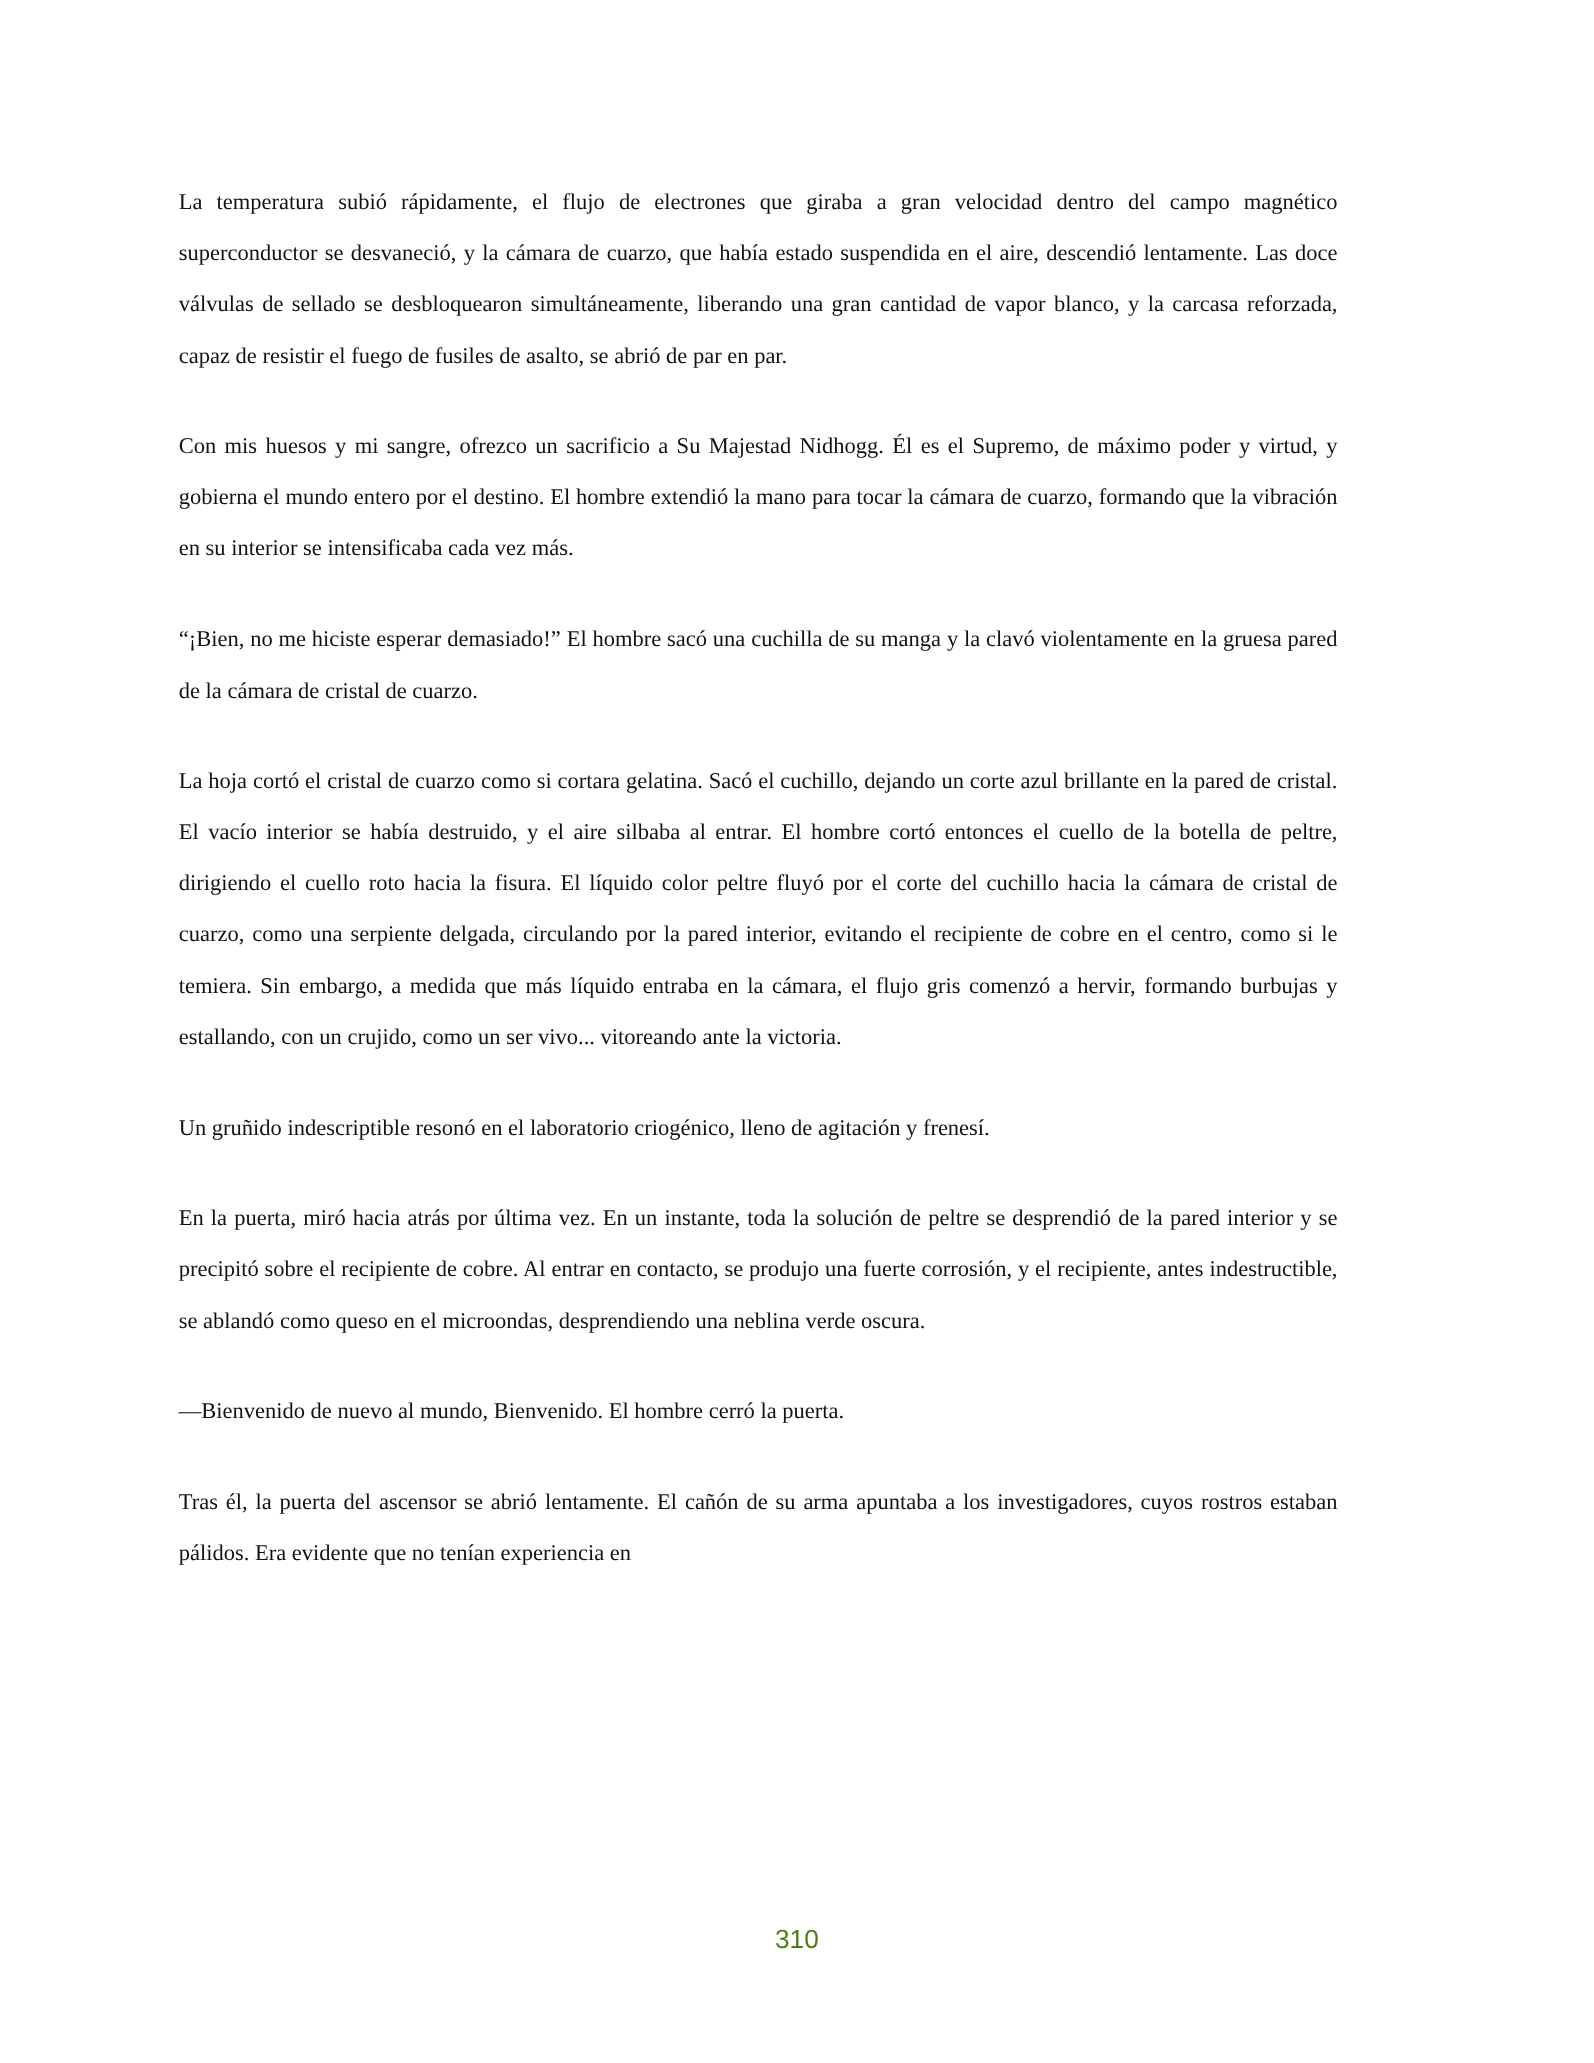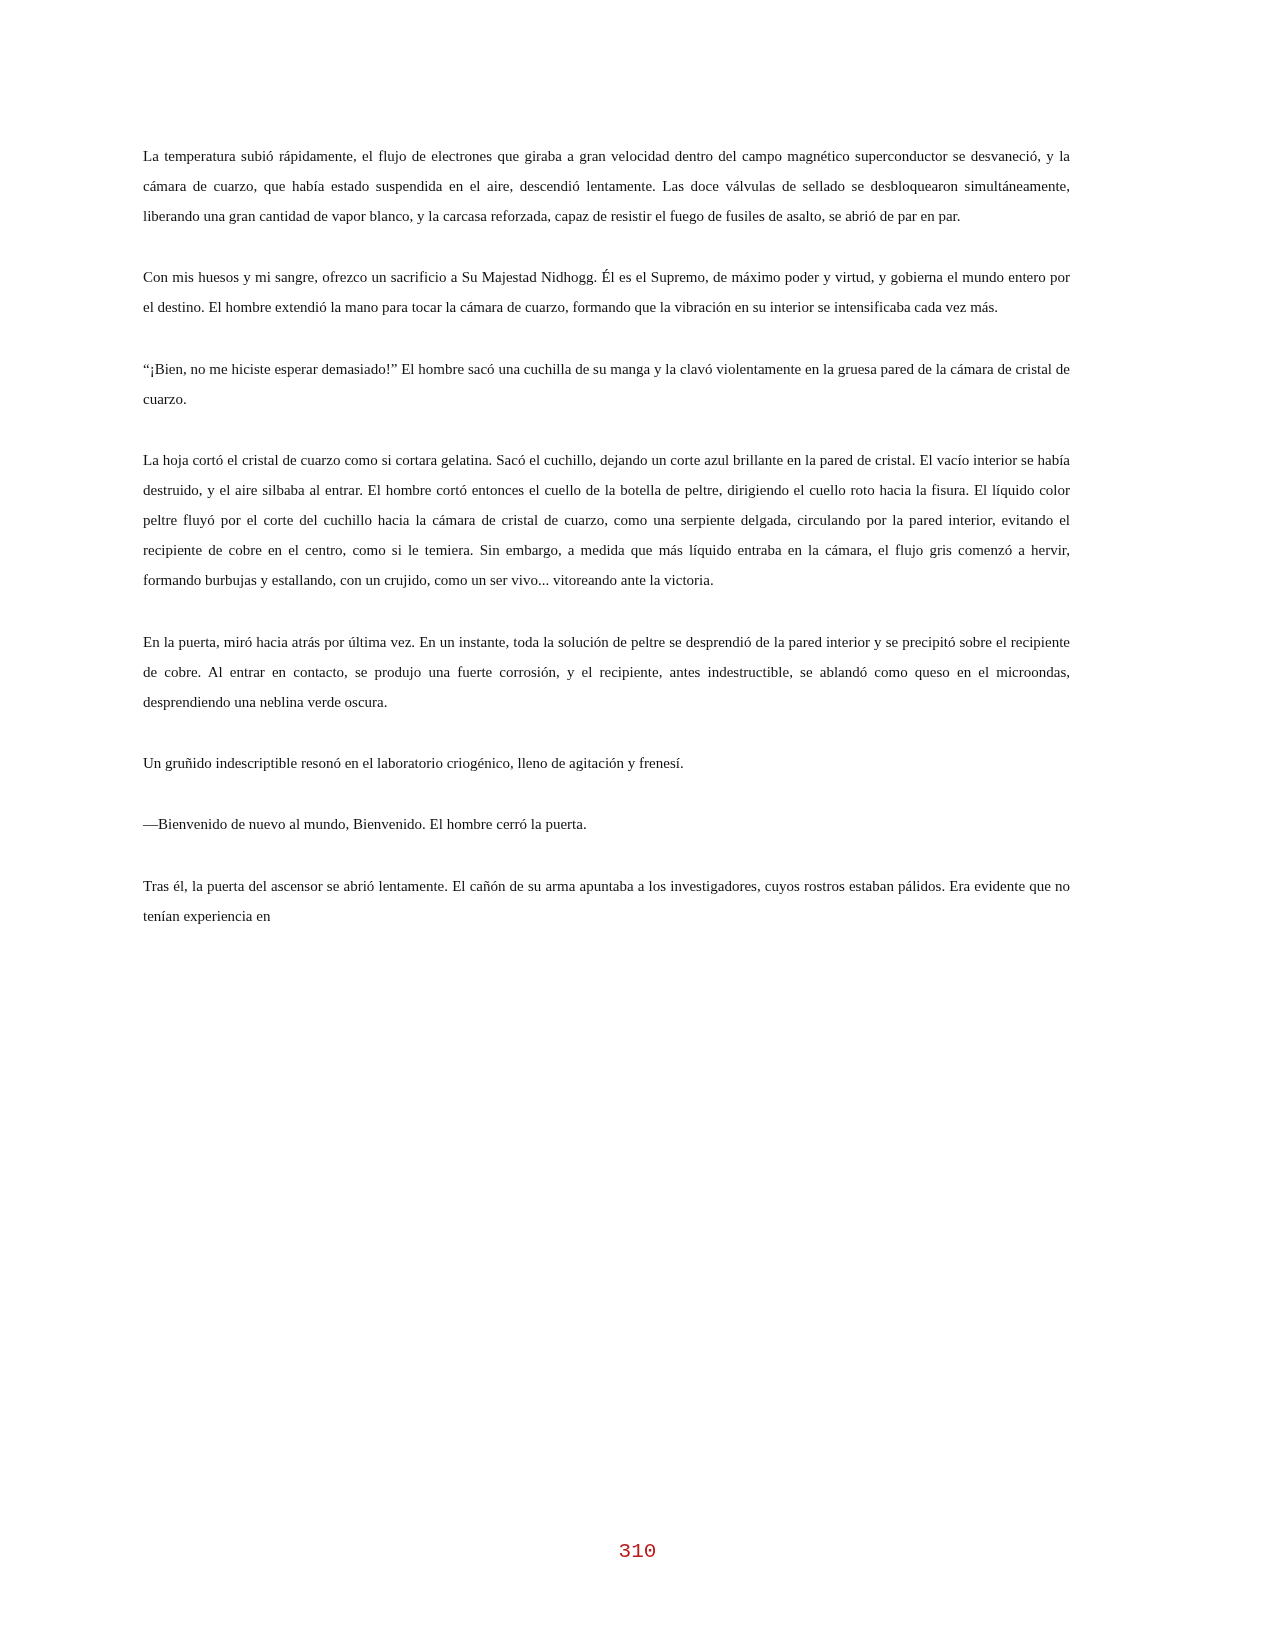--- a/index.html
+++ b/index.html
@@ -20,48 +20,48 @@
       width: 1275px;
       height: 1650px;
       background: #ffffff;
     }
     .text-block {
       position: absolute;
       left: 143px;
       top: 141px;
       width: 927px;
       font-family: "Liberation Serif", "DejaVu Serif", serif;
-      font-size: 15px;
-      line-height: 30px;
+      font-size: 18px;
+      line-height: 41px;
       color: #111111;
       text-align: justify;
     }
     .text-block p {
       margin: 0 0 31.4px 0;
       padding: 0;
     }
     .page-number {
       position: absolute;
       left: 0;
       width: 1275px;
       top: 1540px;
       text-align: center;
-      font-family: Liberation Mono, monospace;
+      font-family: Liberation Sans, sans-serif;
       font-size: 21px;
-      color: #b91c1c;
+      color: #4d7c0f;
     }
   </style>
 </head>
 <body>
 
 <div class="page">
   <div class="text-block">
     <p>La temperatura subió rápidamente, el flujo de electrones que giraba a gran velocidad dentro del campo magnético superconductor se desvaneció, y la cámara de cuarzo, que había estado suspendida en el aire, descendió lentamente. Las doce válvulas de sellado se desbloquearon simultáneamente, liberando una gran cantidad de vapor blanco, y la carcasa reforzada, capaz de resistir el fuego de fusiles de asalto, se abrió de par en par.</p>
     <p>Con mis huesos y mi sangre, ofrezco un sacrificio a Su Majestad Nidhogg. Él es el Supremo, de máximo poder y virtud, y gobierna el mundo entero por el destino. El hombre extendió la mano para tocar la cámara de cuarzo, formando que la vibración en su interior se intensificaba cada vez más.</p>
     <p>“¡Bien, no me hiciste esperar demasiado!” El hombre sacó una cuchilla de su manga y la clavó violentamente en la gruesa pared de la cámara de cristal de cuarzo.</p>
     <p>La hoja cortó el cristal de cuarzo como si cortara gelatina. Sacó el cuchillo, dejando un corte azul brillante en la pared de cristal. El vacío interior se había destruido, y el aire silbaba al entrar. El hombre cortó entonces el cuello de la botella de peltre, dirigiendo el cuello roto hacia la fisura. El líquido color peltre fluyó por el corte del cuchillo hacia la cámara de cristal de cuarzo, como una serpiente delgada, circulando por la pared interior, evitando el recipiente de cobre en el centro, como si le temiera. Sin embargo, a medida que más líquido entraba en la cámara, el flujo gris comenzó a hervir, formando burbujas y estallando, con un crujido, como un ser vivo... vitoreando ante la victoria.</p>
+    <p>Un gruñido indescriptible resonó en el laboratorio criogénico, lleno de agitación y frenesí.</p>
     <p>En la puerta, miró hacia atrás por última vez. En un instante, toda la solución de peltre se desprendió de la pared interior y se precipitó sobre el recipiente de cobre. Al entrar en contacto, se produjo una fuerte corrosión, y el recipiente, antes indestructible, se ablandó como queso en el microondas, desprendiendo una neblina verde oscura.</p>
-    <p>Un gruñido indescriptible resonó en el laboratorio criogénico, lleno de agitación y frenesí.</p>
     <p>—Bienvenido de nuevo al mundo, Bienvenido. El hombre cerró la puerta.</p>
     <p>Tras él, la puerta del ascensor se abrió lentamente. El cañón de su arma apuntaba a los investigadores, cuyos rostros estaban pálidos. Era evidente que no tenían experiencia en</p>
   </div>
   <div class="page-number">310</div>
 </div>
 
 </body></html>

